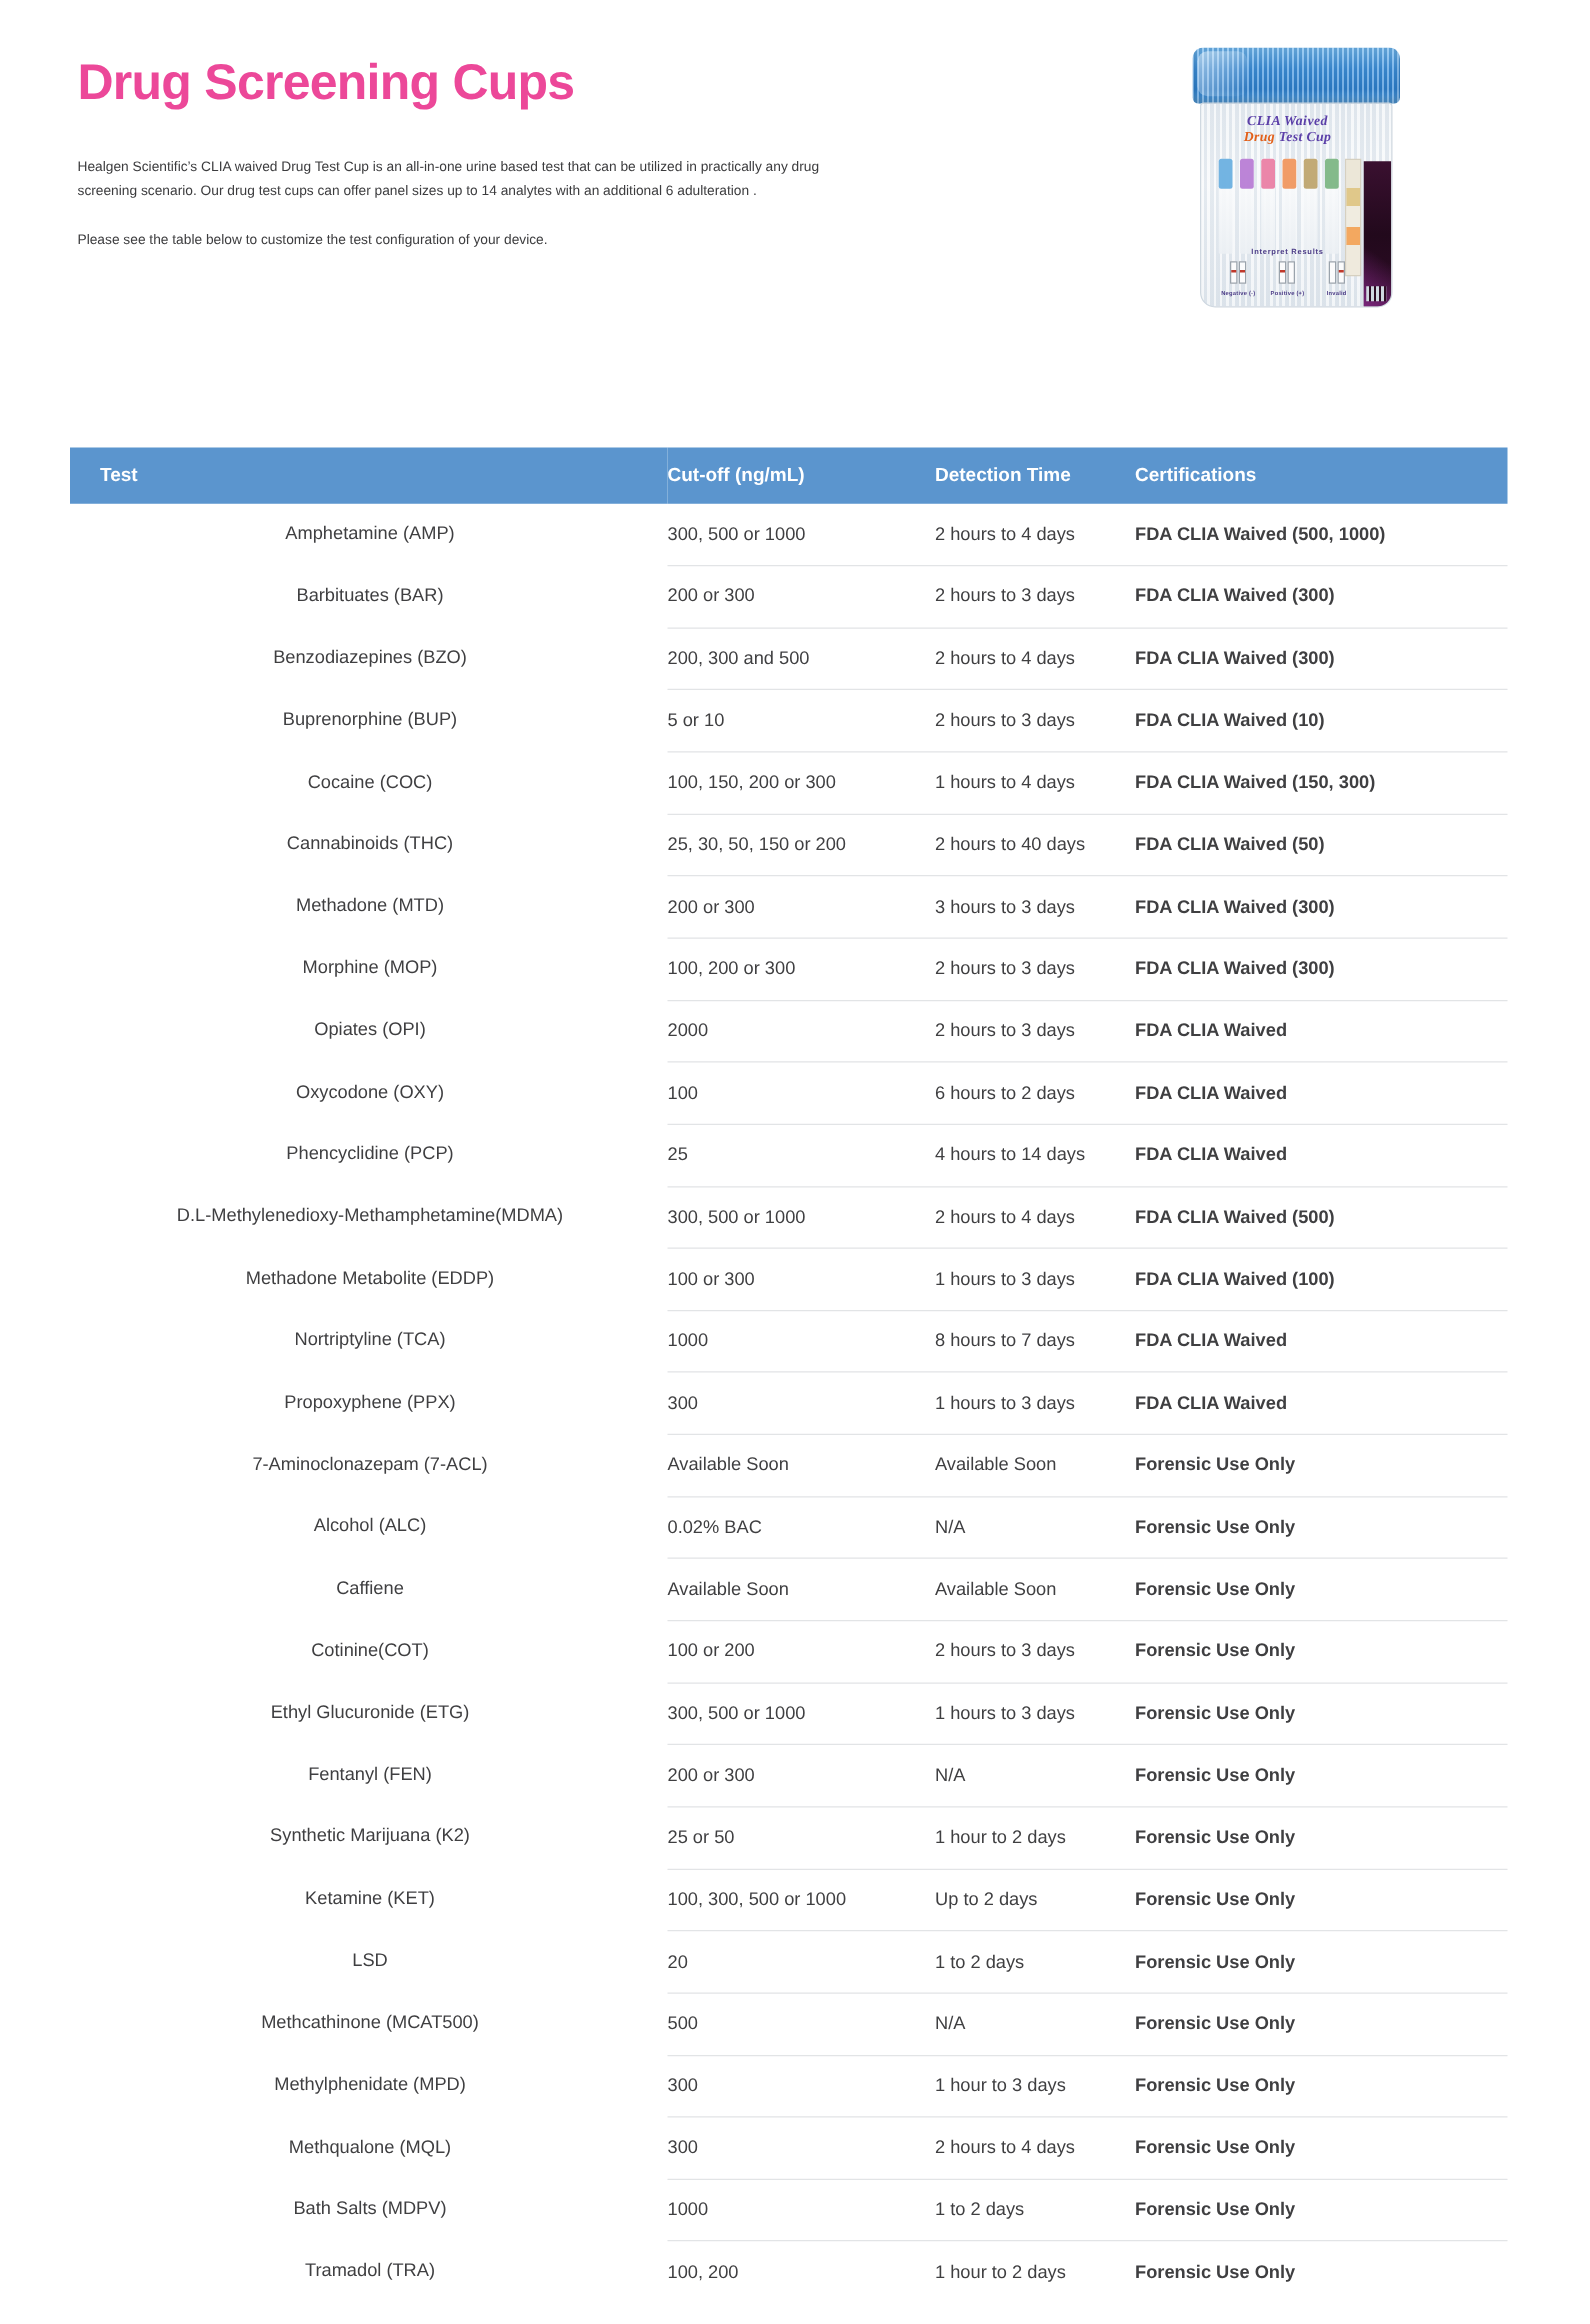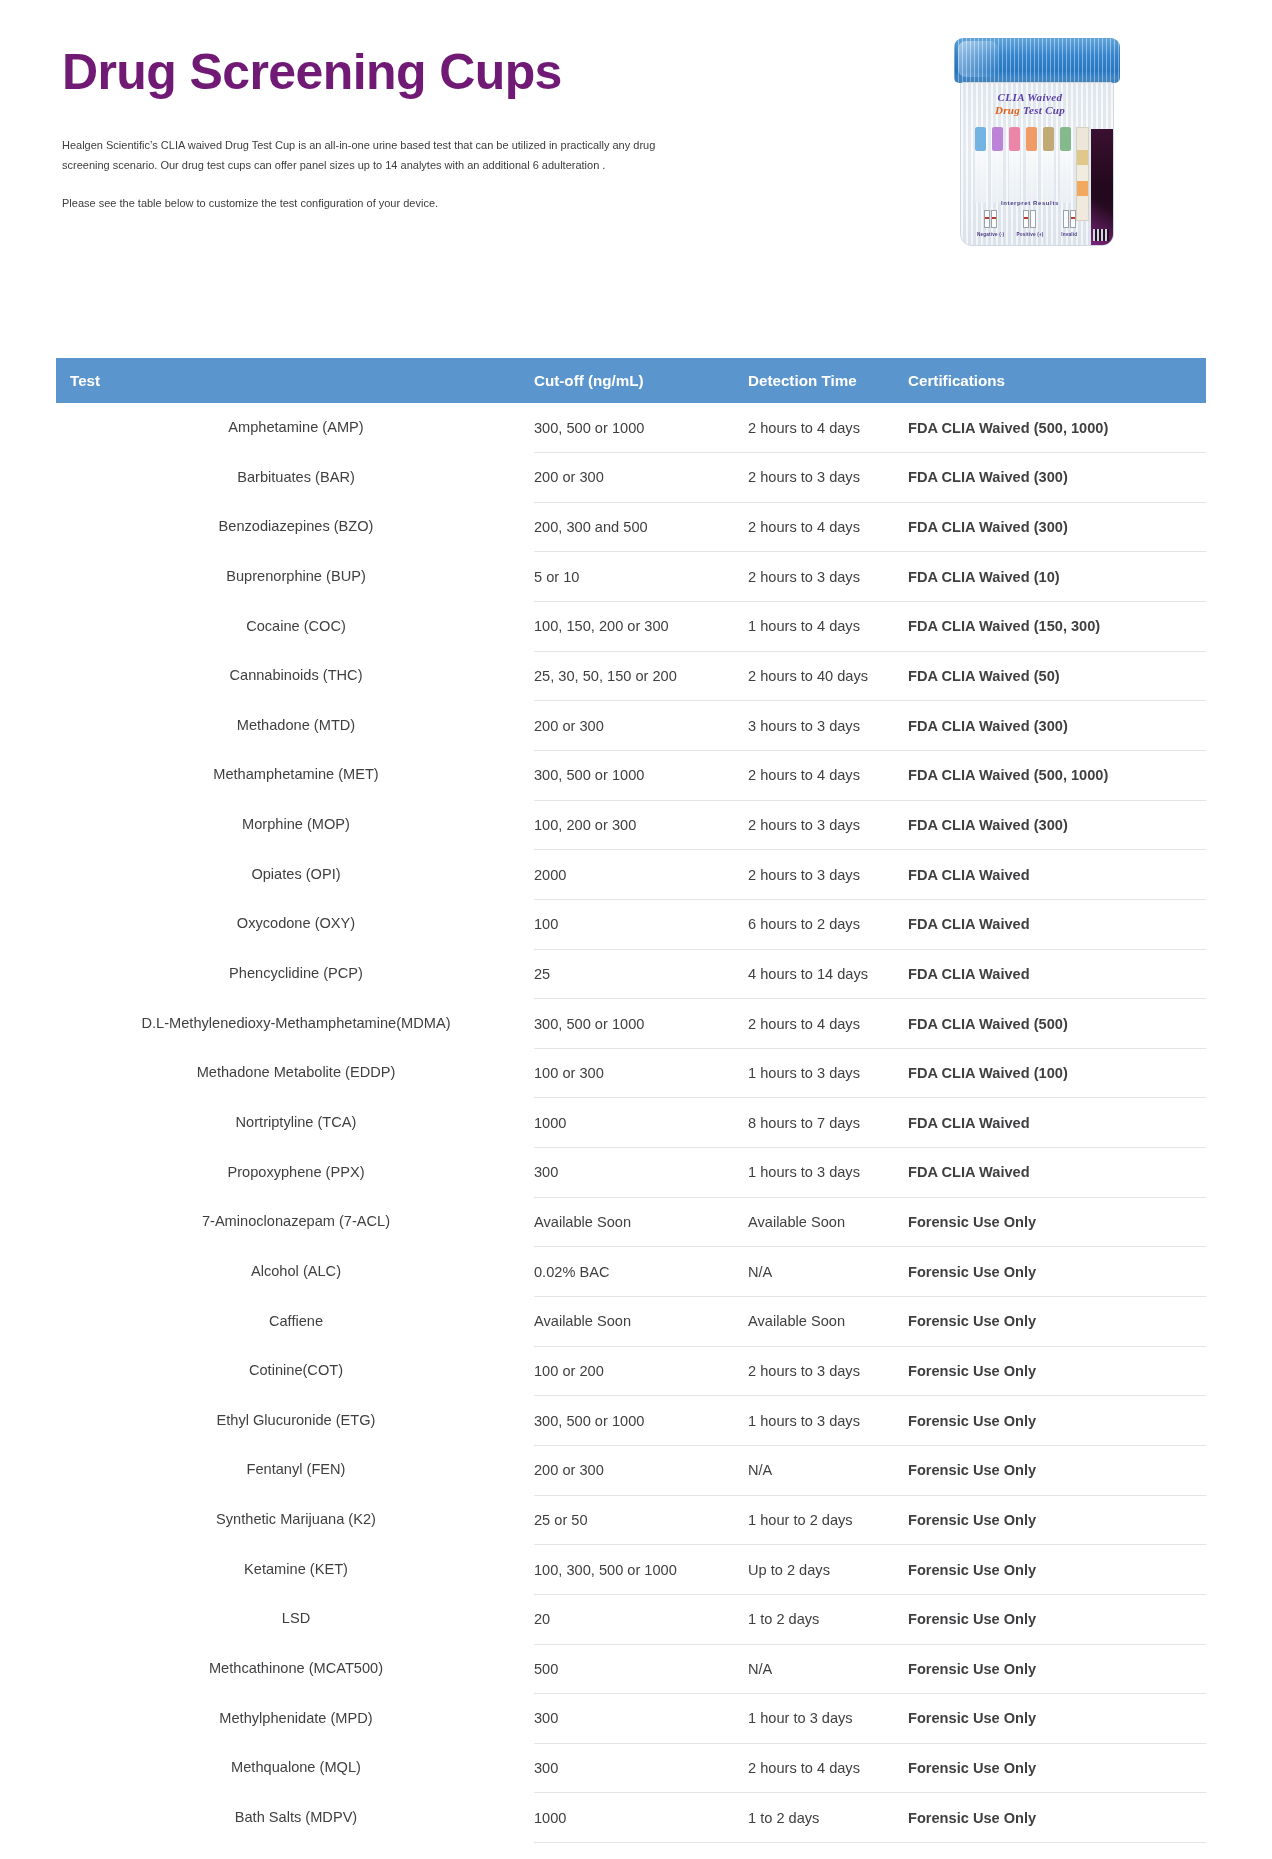--- a/index.html
+++ b/index.html
@@ -29,24 +29,24 @@
     width: 1272px;
     height: 330px;
   }
   .hero-text {
     position: absolute;
     left: 62px;
     top: 44px;
     width: 700px;
   }
   .page-title {
-    font-size: 50px;
+    font-size: 40px;
     line-height: 1.12;
     font-weight: 700;
-    color: #701a75;
+    color: #ec4899;
     letter-spacing: -0.6px;
     margin: 0 0 36px 0;
     font-family: "Liberation Sans", sans-serif;
   }
   .intro-p {
     font-size: 11px;
     line-height: 1.78;
     color: #3c3c3e;
     margin: 0 0 19px 0;
     max-width: 642px;
@@ -231,21 +231,21 @@
     background: #5b95ce;
     color: #ffffff;
     font-size: 15.2px;
     font-weight: 700;
     text-align: left;
     padding: 14px 0 14px 0;
     height: 45px;
     vertical-align: middle;
     border: none;
   }
-  table.spec thead th.c-test   { width: 478px; padding-left: 14px; }
+  table.spec thead th.c-test   { width: 478px; padding-left: 24px; }
   table.spec thead th.c-cut    { width: 214px; }
   table.spec thead th.c-det    { width: 160px; }
   table.spec thead th.c-cert   { width: 298px; }
 
   table.spec tbody td {
     font-size: 14.6px;
     color: #3f3f41;
     vertical-align: middle;
     padding: 13px 8px 13px 0;
     height: 38px;
@@ -386,26 +386,20 @@
             <td class="c-det">2 hours to 40 days</td>
             <td class="c-cert">FDA CLIA Waived (50)</td>
           </tr>
           <tr>
             <td class="c-test">Methadone (MTD)</td>
             <td class="c-cut">200 or 300</td>
             <td class="c-det">3 hours to 3 days</td>
             <td class="c-cert">FDA CLIA Waived (300)</td>
           </tr>
           <tr>
-            <td class="c-test">Methamphetamine (MET)</td>
-            <td class="c-cut">300, 500 or 1000</td>
-            <td class="c-det">2 hours to 4 days</td>
-            <td class="c-cert">FDA CLIA Waived (500, 1000)</td>
-          </tr>
-          <tr>
             <td class="c-test">Morphine (MOP)</td>
             <td class="c-cut">100, 200 or 300</td>
             <td class="c-det">2 hours to 3 days</td>
             <td class="c-cert">FDA CLIA Waived (300)</td>
           </tr>
           <tr>
             <td class="c-test">Opiates (OPI)</td>
             <td class="c-cut">2000</td>
             <td class="c-det">2 hours to 3 days</td>
             <td class="c-cert">FDA CLIA Waived</td>

